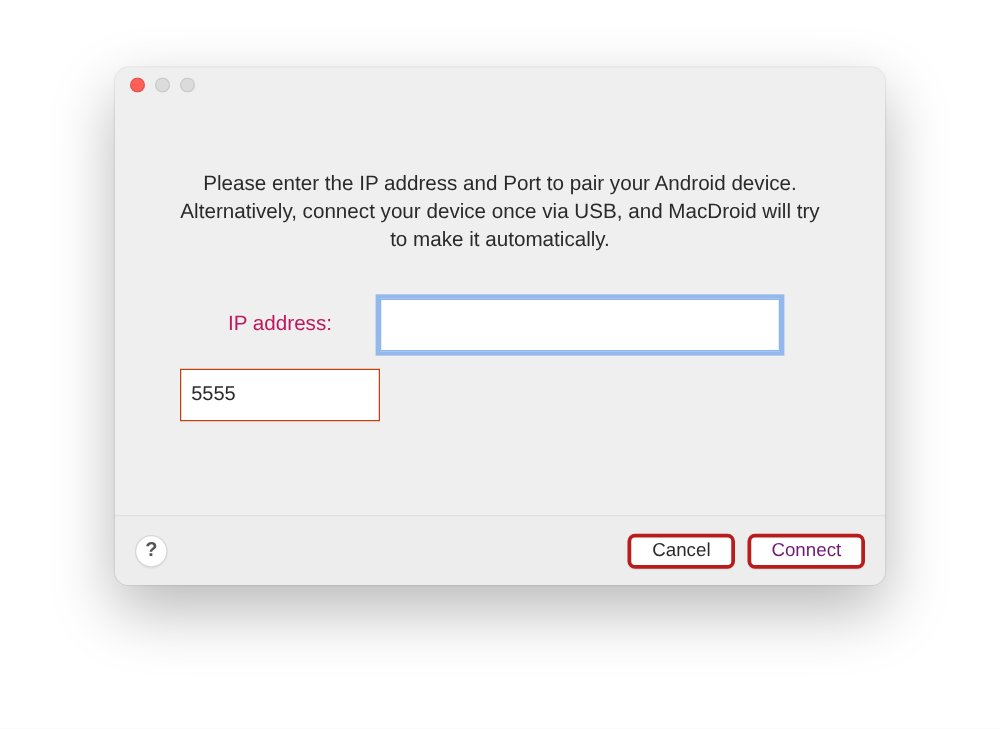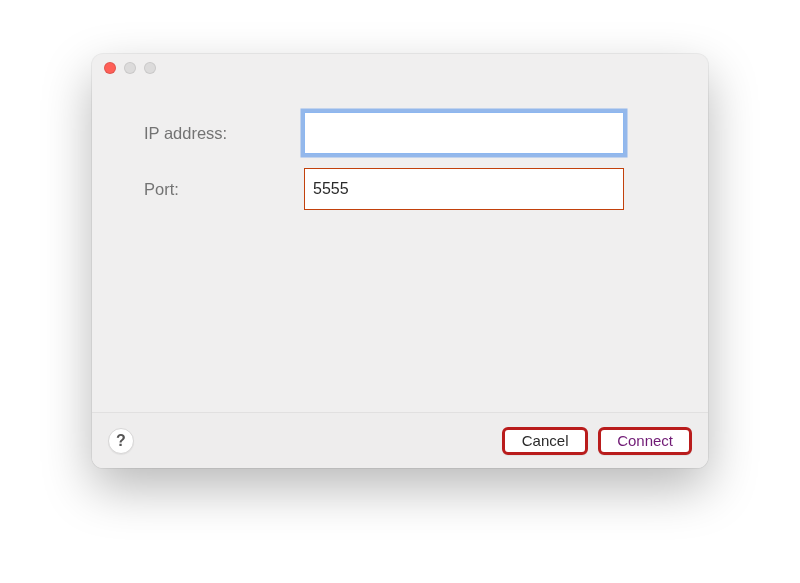--- a/index.html
+++ b/index.html
@@ -54,24 +54,24 @@
     }
     .form {
       display: grid;
       grid-template-columns: 160px 320px;
       row-gap: 14px;
       align-items: center;
       justify-content: start;
       margin-left: 8px;
     }
     .form-label {
-      text-align: left;
+      text-align: center;
       padding-right: 0;
       font-size: 16.5px;
-      color: #737373;
+      color: #be185d;
       white-space: nowrap;
     }
     .text-input {
       height: 42px;
       border: 1px solid #c2410c;
       background: #ffffff;
       border-radius: 0;
       font-size: 16px;
       padding: 0 8px;
       outline: none;
@@ -128,26 +128,26 @@
 <body>
 
 <div class="window">
   <div class="titlebar">
     <div class="tl-dot tl-close"></div>
     <div class="tl-dot tl-min"></div>
     <div class="tl-dot tl-max"></div>
   </div>
 
   <div class="content">
+    <div class="instructions">Please enter the IP address and Port to pair your Android device. Alternatively, connect your device once via USB, and MacDroid will try to make it automatically.</div>
 
     <div class="form">
       <div class="form-label">IP address:</div>
       <input class="text-input focused" type="text" value="" style="">
 
-      <div class="form-label">Port:</div>
       <input class="text-input" type="text" value="5555" style="">
     </div>
   </div>
 
   <div class="footer">
     <div class="help-btn">
       <span>?</span>
     </div>
     <div class="spacer"></div>
     <button class="btn">Cancel</button>

